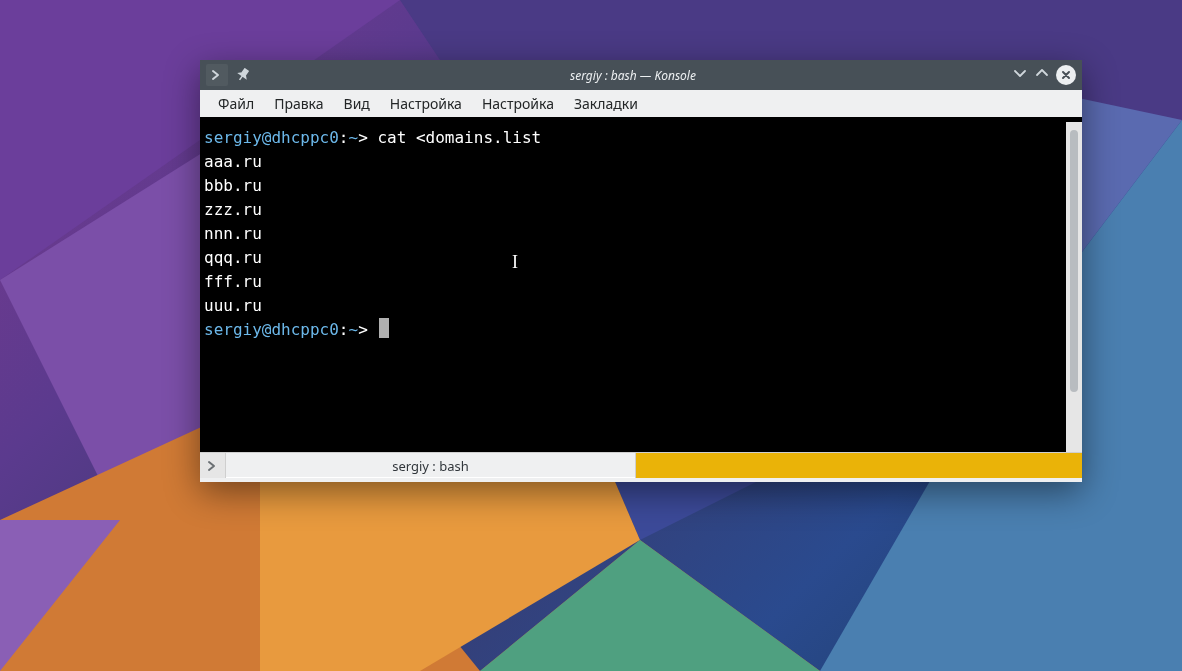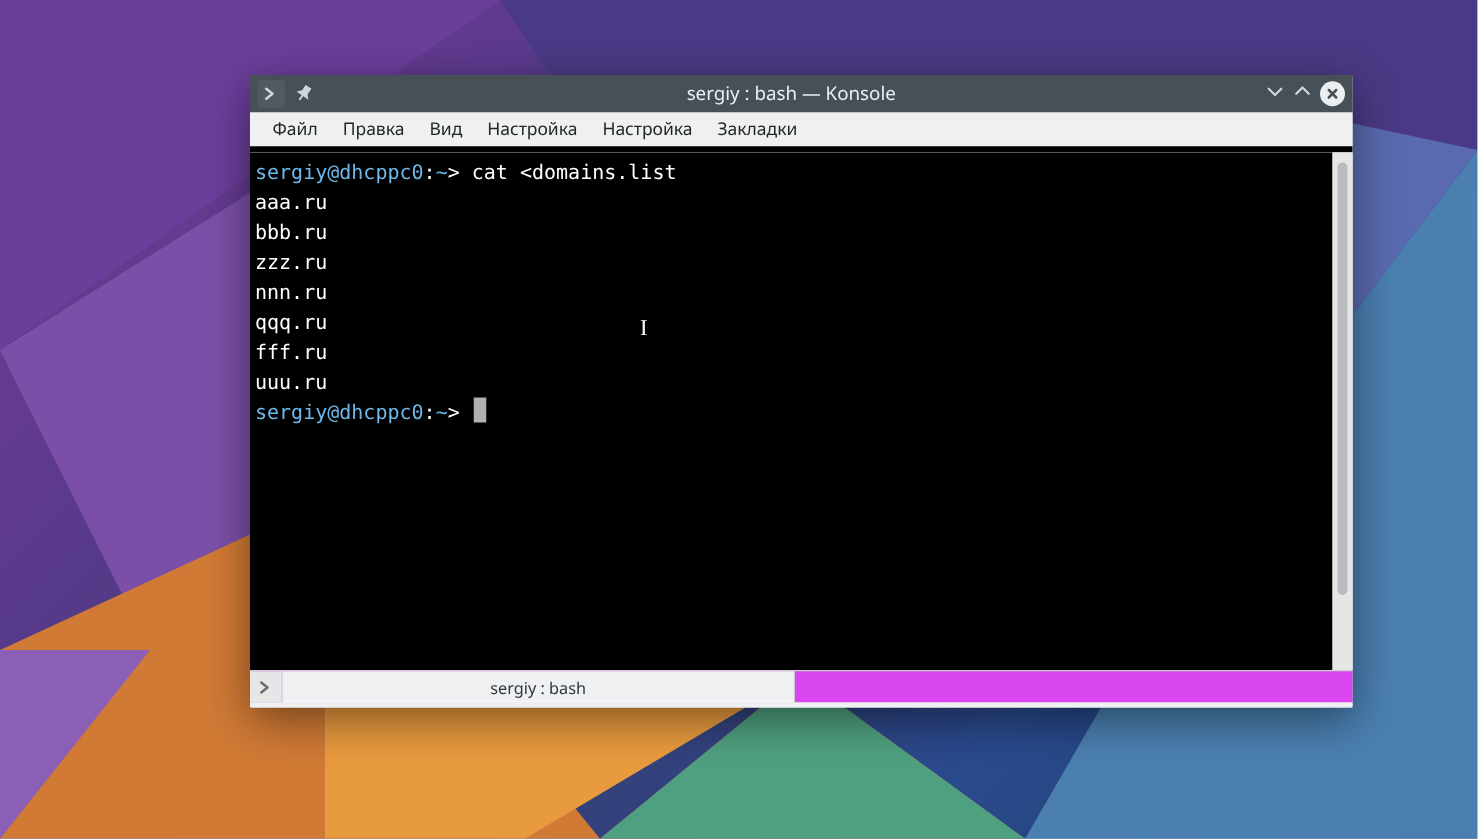--- a/index.html
+++ b/index.html
@@ -13,22 +13,23 @@
     .desktop svg.wallpaper { position: absolute; inset: 0; width: 1182px; height: 671px; }
 
     .window {
       position: absolute; left: 200px; top: 60px; width: 882px;
       background: #e8e8e8; border-radius: 2px;
       box-shadow: 0 10px 35px rgba(0,0,0,0.45);
       display: flex; flex-direction: column;
     }
     .titlebar {
       height: 30px; background: #475057; color: #eceff1;
-      display: flex; align-items: center; font-size: 15px;
+      display: flex; align-items: center; font-size: 12px;
       user-select: none;
+      font-style: italic;
     }
     .titlebar .left-icons { display: flex; align-items: center; gap: 4px; padding-left: 6px; }
     .titlebar .icon-btn {
       width: 22px; height: 22px; display: flex; align-items: center; justify-content: center;
       border-radius: 2px; background: rgba(255,255,255,0.06);
     }
     .titlebar .icon-btn.plain { background: transparent; }
     .titlebar .title { flex: 1; text-align: center; font-weight: 400; color: #eceff1; }
     .titlebar .right-icons { display: flex; align-items: center; gap: 6px; padding-right: 6px; }
     .titlebar .close-btn {
@@ -41,39 +42,39 @@
       padding: 0 8px; gap: 0; font-size: 14px; color: #232627;
       border-bottom: 5px solid #000000;
     }
     .menubar .menu-item { padding: 4px 10px; cursor: default; }
 
     .term-area { display: flex; background: #e6e6e6; }
     .terminal {
       flex: 1; background: #000; color: #fff;
       font-family: "DejaVu Sans Mono", "Liberation Mono", monospace;
       font-size: 16px; line-height: 24px; padding: 4px 0 4px 4px;
-      height: 414px; position: relative; white-space: pre;
+      height: 330px; position: relative; white-space: pre;
       overflow: hidden;
     }
     .prompt-user { color: #6cb8ea; }
     .prompt-sep  { color: #fff; }
     .cursor-block {
       display: inline-block; width: 10px; height: 20px;
       background: #b0b0b0; vertical-align: -3px; margin-left: 2px;
     }
     .ibeam { position: absolute; left: 312px; top: 128px; color: #fff; font-size: 18px; font-family: serif; }
 
     .scroll-gutter { width: 16px; background: #e6e6e6; position: relative; }
     .scroll-thumb {
       position: absolute; left: 4px; right: 4px; top: 8px; bottom: 60px;
       background: #b8bcc0; border-radius: 4px;
     }
 
     .tabbar {
-      display: flex; align-items: stretch; background: #d946ef;
+      display: flex; align-items: stretch; background: #eab308;
       border-top: 1px solid #cfcfcf; height: 26px; font-size: 13px;
     }
     .tab-newbtn {
       width: 26px; display: flex; align-items: center; justify-content: center;
       border-right: 1px solid #cfcfcf; background: #e6e6e6;
     }
     .tab {
       width: 410px; display: flex; align-items: center; justify-content: center;
       background: #eff0f1; border-right: 1px solid #cfcfcf; color: #31363b;
       box-shadow: inset 0 -1px 0 #fff;

